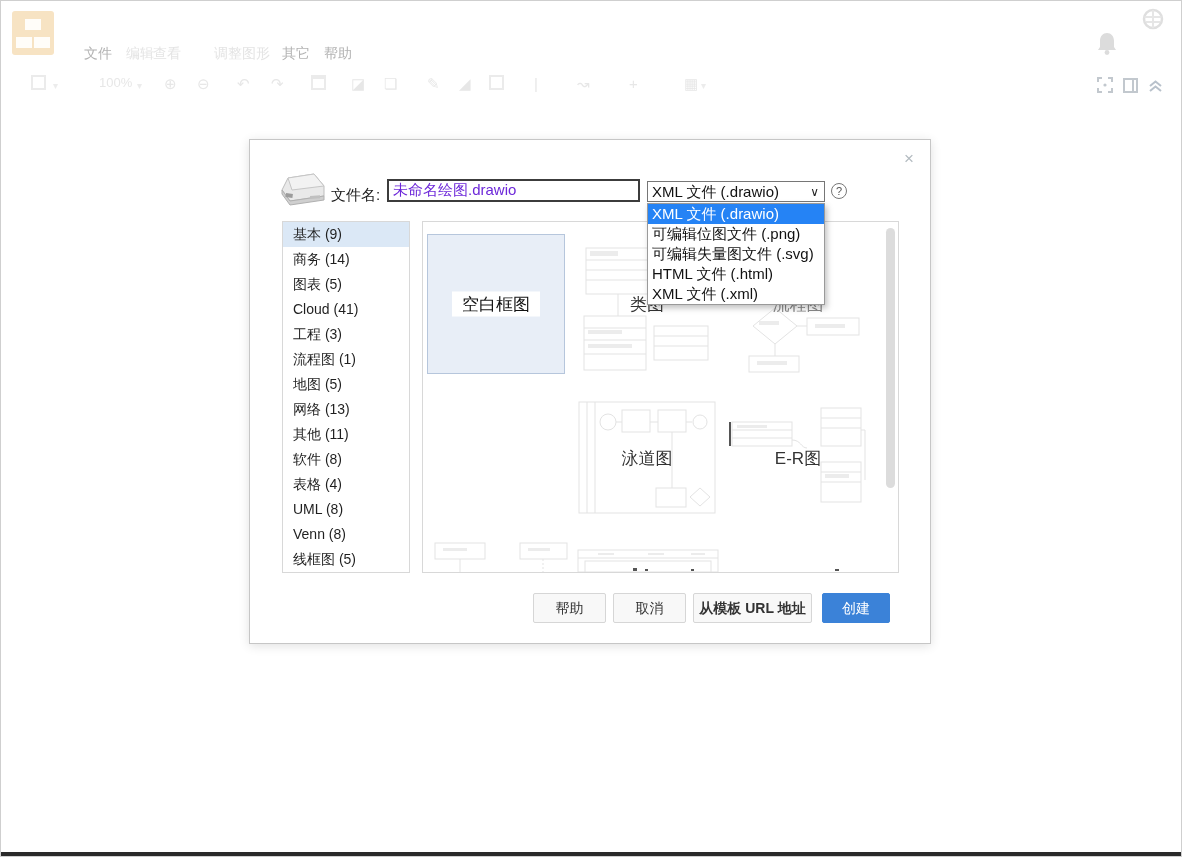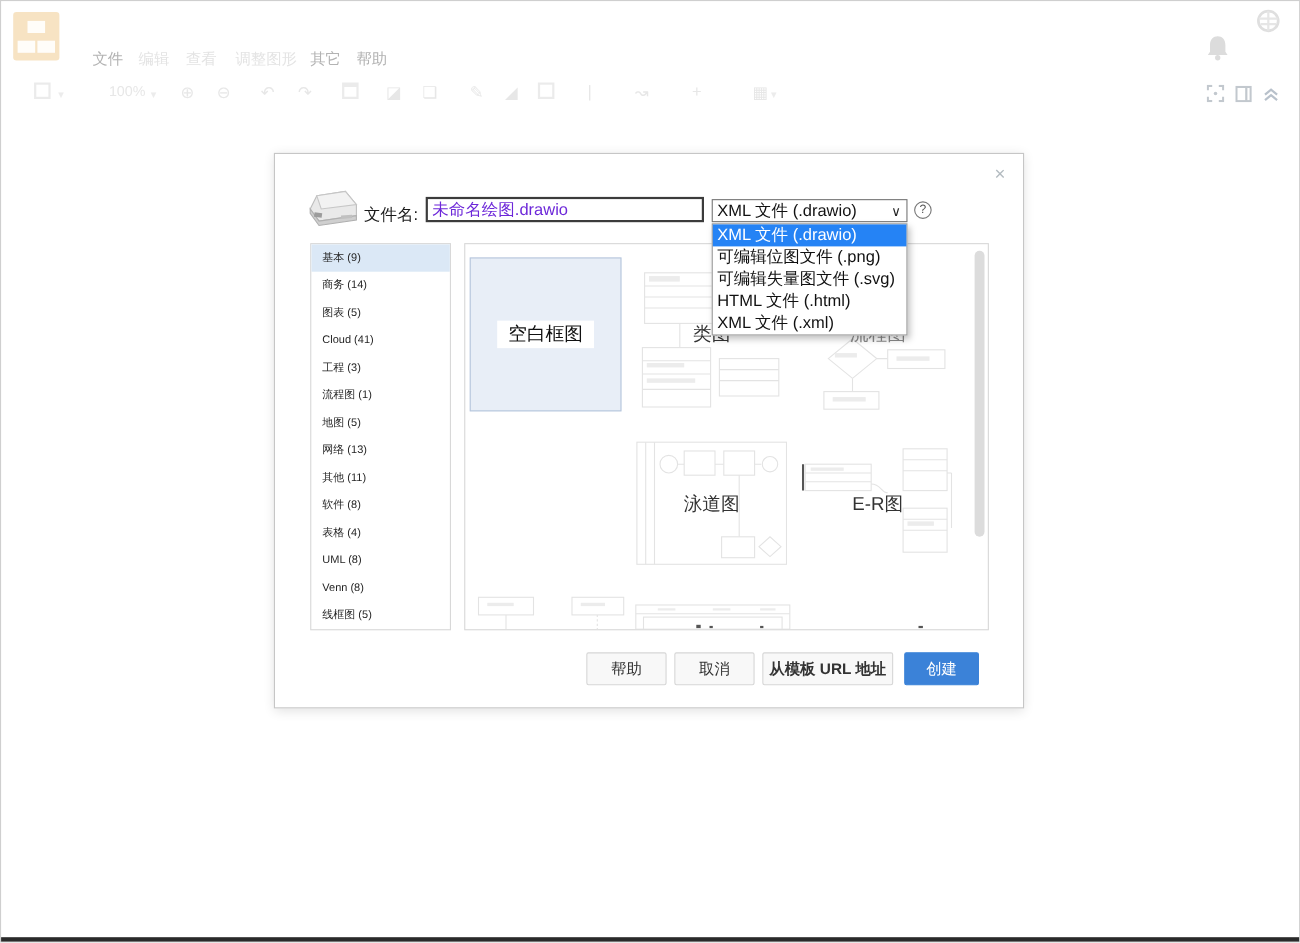--- a/index.html
+++ b/index.html
@@ -38,21 +38,21 @@
   .help-circle { position:absolute; left:581px; top:43px; width:16px; height:16px; border:1px solid #777;
                  border-radius:50%; font-size:11px; line-height:15px; text-align:center; color:#555; }
 
   .fmt-dropdown { position:absolute; left:397px; top:63px; width:178px; background:#fff;
                   border:1px solid #9a9a9a; box-shadow:2px 3px 6px rgba(0,0,0,.25); z-index:30; }
   .fmt-option { height:20px; line-height:20px; font-size:15px; color:#111; padding-left:4px; white-space:nowrap; cursor:pointer; }
   .fmt-option.selected { background:#2583f5; color:#fff; }
 
   .cat-panel { position:absolute; left:32px; top:81px; width:128px; height:352px; border:1px solid #d8d8d8;
                background:#fff; overflow:hidden; }
-  .cat-item { height:25px; line-height:25px; font-size:10px; color:#1f1f1f; padding-left:10px; cursor:pointer; white-space:nowrap; }
+  .cat-item { height:25px; line-height:25px; font-size:14px; color:#1f1f1f; padding-left:10px; cursor:pointer; white-space:nowrap; }
   .cat-item.selected { background:#dbe8f6; }
 
   .tpl-panel { position:absolute; left:172px; top:81px; width:477px; height:352px; border:1px solid #d8d8d8;
                background:#fff; overflow:hidden; }
   .tile { position:absolute; cursor:pointer; }
   .tile-blank { left:4px; top:12px; width:138px; height:140px; background:#e8eef7; border:1px solid #b6c6dc; }
   .tile-label { position:absolute; left:50%; top:50%; transform:translate(-50%,-50%); font-size:17px; color:#333;
                 white-space:nowrap; }
   .tile-label.boxed { background:#fff; padding:1px 10px; color:#111; }
   .tile-class { left:155px; top:12px; width:138px; height:140px; }
@@ -84,21 +84,21 @@
 
   <div class="logo">
     <div class="lb1"></div>
       <div class="lb2"></div>
       <div class="lb3"></div>
   </div>
 
   <div class="menubar">
     <span class="menu-item" style="left:0px">文件</span>
     <span class="menu-item disabled" style="left:42px">编辑</span>
-    <span class="menu-item disabled" style="left:85px">查看</span>
+    <span class="menu-item disabled" style="left:69px">查看</span>
     <span class="menu-item disabled" style="left:130px">调整图形</span>
     <span class="menu-item" style="left:198px">其它</span>
     <span class="menu-item" style="left:240px">帮助</span>
   </div>
 
   <div class="toolbar">
     <span class="ticon tsq" style="left:2px"></span>
     <span class="ticon tcaret" style="left:24px;top:5px">▾</span>
     <span class="ticon" style="left:70px;font-size:13px">100%</span>
     <span class="ticon tcaret" style="left:108px;top:5px">▾</span>

